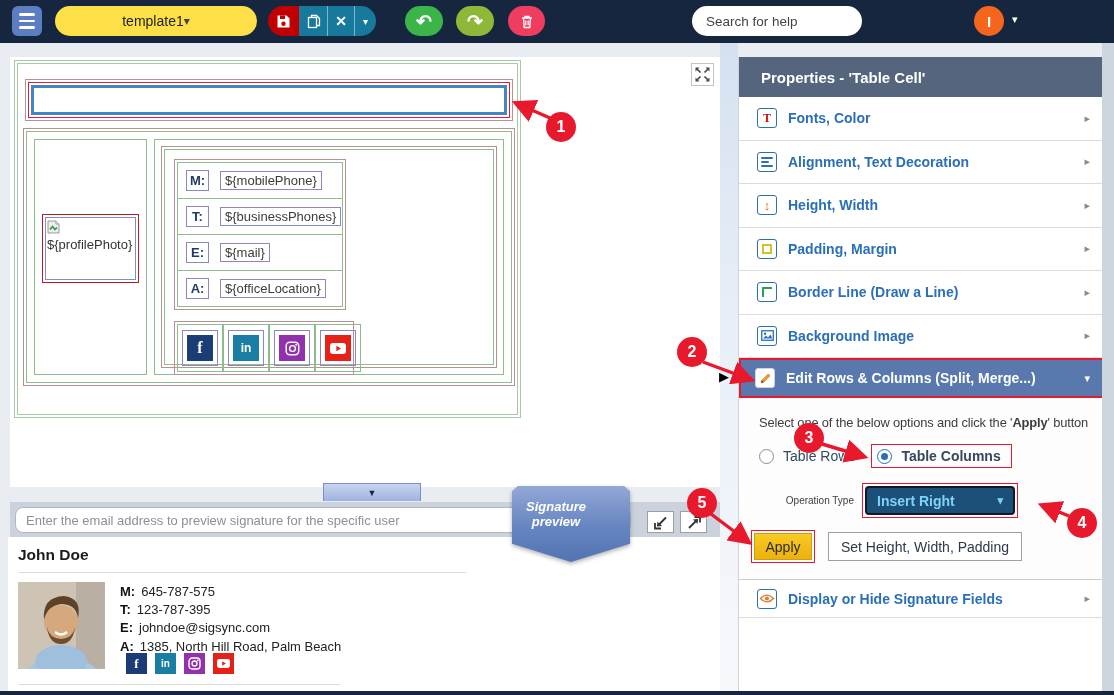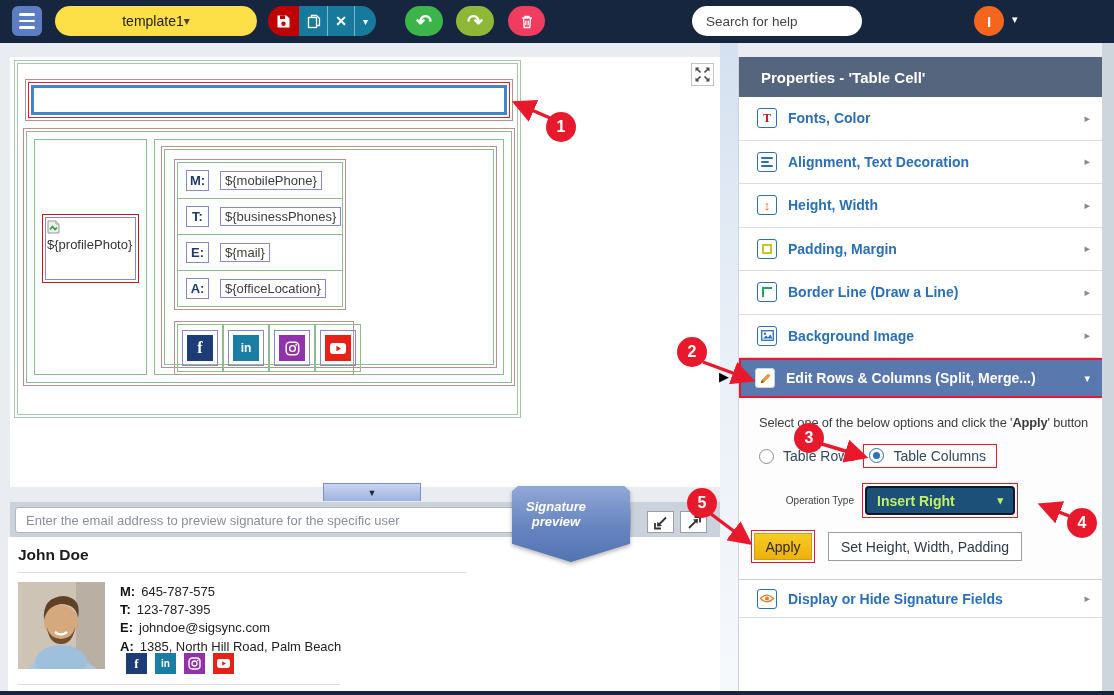--- a/index.html
+++ b/index.html
@@ -64,21 +64,21 @@
   .ig { background:#9231ac; }
   .yt { background:#e62117; }
   .fb .fg { font-family:"Liberation Serif",serif; font-size:16px; font-weight:bold; }
   .s21.fb .fg { font-size:13px; }
   .li .lg { font-size:12px; font-weight:bold; }
   .s21.li .lg { font-size:10px; }
 
   
   .prev-tab { position:absolute; left:323px; top:483px; width:98px; height:18px; background:linear-gradient(180deg,#c9d4ef,#9db3e0); border:1px solid #7a90c8; border-bottom:none; display:flex; align-items:center; justify-content:center; font-size:9px; color:#17263f; cursor:pointer; z-index:5; }
   .email-band { position:absolute; left:10px; top:502px; width:710px; height:35px; background:#cbd2db; }
-  .email-input { position:absolute; left:15px; top:507px; width:616px; height:26px; border:1px solid #b2b8c1; border-radius:3px; padding:0 10px; font-size:13px; font-family:"Liberation Sans",sans-serif; color:#333; background:#fff; }
+  .email-input { position:absolute; left:15px; top:507px; width:616px; height:26px; border:1px solid #b2b8c1; border-radius:8px; padding:0 10px; font-size:13px; font-family:"Liberation Sans",sans-serif; color:#333; background:#fff; }
   .email-input::placeholder { color:#8a8f98; }
   .io-btn { position:absolute; top:511px; width:27px; height:22px; background:#fff; border:1px solid #9aa0a8; display:flex; align-items:center; justify-content:center; cursor:pointer; }
   .import-btn { left:647px; }
   .export-btn { left:680px; }
   .ribbon { position:absolute; left:512px; top:486px; width:118px; height:76px; z-index:8; filter:drop-shadow(0 2px 2px rgba(0,0,0,.3)); }
   .ribbon-body { width:100%; height:100%; background:linear-gradient(180deg,#93a8d6 0%,#6584c0 55%,#5373b2 100%); clip-path:polygon(5% 0,95% 0,100% 7%,100% 76%,50% 100%,0 76%,0 7%); display:flex; justify-content:flex-start; padding-top:13px; }
   .ribbon-text { width:88px; text-align:center; color:#fff; font-style:italic; font-weight:bold; font-size:13px; line-height:15px; }
   .prev-card { position:absolute; left:8px; top:537px; width:712px; height:154px; background:#fff; }
   .prev-name { position:absolute; left:10px; top:9px; font-weight:bold; font-size:15.5px; color:#1c1c1c; }
   .hr1 { position:absolute; left:10px; top:35px; width:448px; height:1px; background:#dcdcdc; }
@@ -112,25 +112,25 @@
   .acc-sel .acc-label { color:#fff; }
   .pencil-box { width:20px; height:20px; background:#fff; border:1px solid #cdd4de; border-radius:3px; display:flex; align-items:center; justify-content:center; margin-right:11px; }
   .acc-sel .acc-chev { color:#fff; font-size:11px; }
   .subpanel { position:relative; height:182px; background:#fdfdfe; border-bottom:1px solid #ccc; }
   .instruction { position:absolute; left:20px; top:17px; font-size:12.9px; color:#3d3d3d; white-space:nowrap; letter-spacing:-0.15px; }
   .radio-row { position:absolute; left:20px; top:46px; display:flex; align-items:center; }
   .radio { width:15px; height:15px; border:1.6px solid #8a8f96; border-radius:50%; background:#fff; display:inline-flex; align-items:center; justify-content:center; cursor:pointer; flex:none; }
   .radio.checked { border-color:#2a6fb8; }
   .radio.checked i { width:7px; height:7px; border-radius:50%; background:#2a6fb8; }
   .radio-label { font-size:14px; color:#34495e; margin-left:9px; }
-  .cols-box { margin-left:8px; border:1.6px solid #e8192c; display:flex; align-items:flex-start; padding:3px 10px 3px 5px; }
+  .cols-box { margin-left:16px; border:1.6px solid #e8192c; display:flex; align-items:flex-end; padding:3px 10px 3px 5px;font-weight:bold; }
   .op-row { position:absolute; left:0; top:85px; width:100%; display:flex; align-items:center; }
   .op-label { width:115px; text-align:right; font-size:10px; color:#404040; }
   .dd-redbox { margin-left:8px; border:1.6px solid #e8192c; padding:2px; }
-  .op-select { width:150px; height:29px; background:#1d5078; border:2px solid #10192a; border-radius:4px; color:#bef264; font-weight:bold; font-size:14px; display:flex; align-items:center; padding:0 10px; justify-content:space-between; cursor:pointer; }
+  .op-select { width:150px; height:29px; background:#1d5078; border:2px solid #10192a; border-radius:4px; color:#7dd3fc; font-weight:bold; font-size:14px; display:flex; align-items:center; padding:0 10px; justify-content:space-between; cursor:pointer; }
   .op-select .caret { font-size:11px; }
   .btn-row { position:absolute; left:12px; top:132px; display:flex; align-items:center; }
   .apply-redbox { border:1.6px solid #e8192c; padding:2px; }
   .apply-btn { width:58px; height:27px; background:linear-gradient(180deg,#f9ca25,#edb10d); border:1px solid #cfa00d; color:#2b2b2b; font-size:14px; display:flex; align-items:center; justify-content:center; cursor:pointer; }
   .set-btn { margin-left:13px; width:194px; height:29px; background:#fff; border:1px solid #9aa0a6; color:#2c3a4a; font-size:14px; display:flex; align-items:center; justify-content:center; cursor:pointer; }
   .disp-item { height:38px; }
   .eye-box { border-color:#2a6fb8; }
 
   
   .ann { position:absolute; width:30px; height:30px; border-radius:50%; background:#e8192c; color:#fff; font-weight:bold; font-size:16px; display:flex; align-items:center; justify-content:center; z-index:60; }

